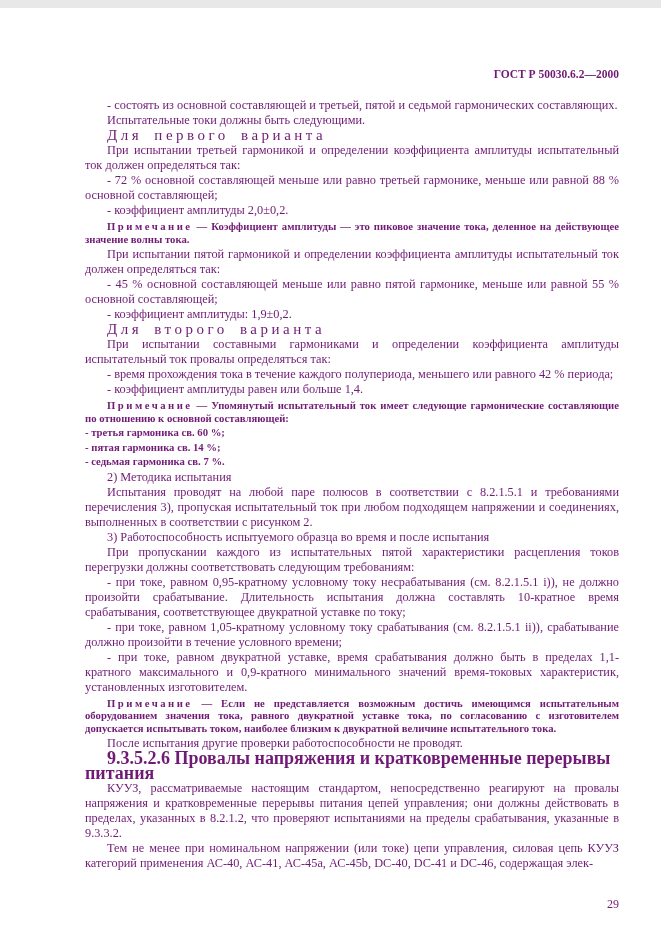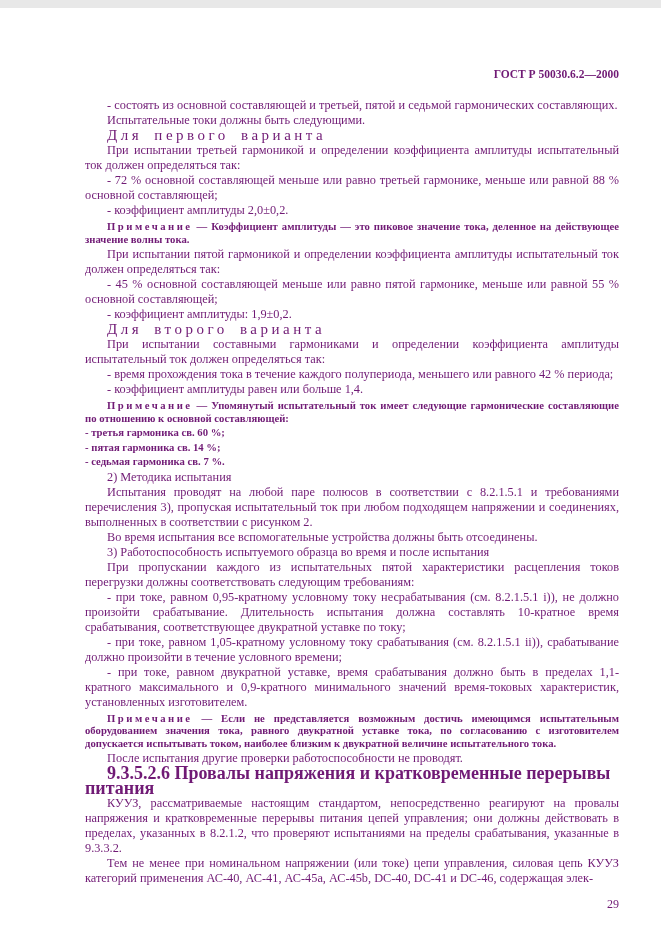--- a/index.html
+++ b/index.html
@@ -77,30 +77,29 @@
       <p class="body indent">Испытательные токи должны быть следующими.</p>
       <p class="spaced indent">Для первого варианта</p>
       <p class="body indent">При испытании третьей гармоникой и определении коэффициента амплитуды испытательный ток должен определяться так:</p>
       <p class="body indent">- 72 % основной составляющей меньше или равно третьей гармонике, меньше или равной 88 % основной составляющей;</p>
       <p class="body indent">- коэффициент амплитуды 2,0±0,2.</p>
       <p class="note indent"><span class="spaced-label">Примечание</span> — Коэффициент амплитуды — это пиковое значение тока, деленное на действующее значение волны тока.</p>
       <p class="body indent">При испытании пятой гармоникой и определении коэффициента амплитуды испытательный ток должен определяться так:</p>
       <p class="body indent">- 45 % основной составляющей меньше или равно пятой гармонике, меньше или равной 55 % основной составляющей;</p>
       <p class="body indent">- коэффициент амплитуды: 1,9±0,2.</p>
       <p class="spaced indent">Для второго варианта</p>
-      <p class="body indent">При испытании составными гармониками и определении коэффициента амплитуды испытательный ток должен определяться так:</p>
+      <p class="body indent">При испытании составными гармониками и определении коэффициента амплитуды испытательный ток провалы определяться так:</p>
       <p class="body indent">- время прохождения тока в течение каждого полупериода, меньшего или равного 42 % периода;</p>
       <p class="body indent">- коэффициент амплитуды равен или больше 1,4.</p>
       <p class="note indent"><span class="spaced-label">Примечание</span> — Упомянутый испытательный ток имеет следующие гармонические составляющие по отношению к основной составляющей:</p>
       <p class="note">- третья гармоника св. 60 %;</p>
       <p class="note">- пятая гармоника св. 14 %;</p>
       <p class="note">- седьмая гармоника св. 7 %.</p>
       <p class="body indent">2) Методика испытания</p>
       <p class="body indent">Испытания проводят на любой паре полюсов в соответствии с 8.2.1.5.1 и требованиями перечисления 3), пропуская испытательный ток при любом подходящем напряжении и соединениях, выполненных в соответствии с рисунком 2.</p>
-      <p class="body indent">Во время испытания все вспомогательные устройства должны быть отсоединены.</p>
       <p class="body indent">3) Работоспособность испытуемого образца во время и после испытания</p>
       <p class="body indent">При пропускании каждого из испытательных пятой характеристики расцепления токов перегрузки должны соответствовать следующим требованиям:</p>
       <p class="body indent">- при токе, равном 0,95-кратному условному току несрабатывания (см. 8.2.1.5.1 i)), не должно произойти срабатывание. Длительность испытания должна составлять 10-кратное время срабатывания, соответствующее двукратной уставке по току;</p>
       <p class="body indent">- при токе, равном 1,05-кратному условному току срабатывания (см. 8.2.1.5.1 ii)), срабатывание должно произойти в течение условного времени;</p>
       <p class="body indent">- при токе, равном двукратной уставке, время срабатывания должно быть в пределах 1,1-кратного максимального и 0,9-кратного минимального значений время-токовых характеристик, установленных изготовителем.</p>
       <p class="note indent"><span class="spaced-label">Примечание</span> — Если не представляется возможным достичь имеющимся испытательным оборудованием значения тока, равного двукратной уставке тока, по согласованию с изготовителем допускается испытывать током, наиболее близким к двукратной величине испытательного тока.</p>
       <p class="body indent">После испытания другие проверки работоспособности не проводят.</p>
       <p class="heading indent">9.3.5.2.6 Провалы напряжения и кратковременные перерывы питания</p>
       <p class="body indent">КУУЗ, рассматриваемые настоящим стандартом, непосредственно реагируют на провалы напряжения и кратковременные перерывы питания цепей управления; они должны действовать в пределах, указанных в 8.2.1.2, что проверяют испытаниями на пределы срабатывания, указанные в 9.3.3.2.</p>
       <p class="body indent">Тем не менее при номинальном напряжении (или токе) цепи управления, силовая цепь КУУЗ категорий применения АС-40, АС-41, АС-45а, АС-45b, DC-40, DC-41 и DC-46, содержащая элек-</p>

